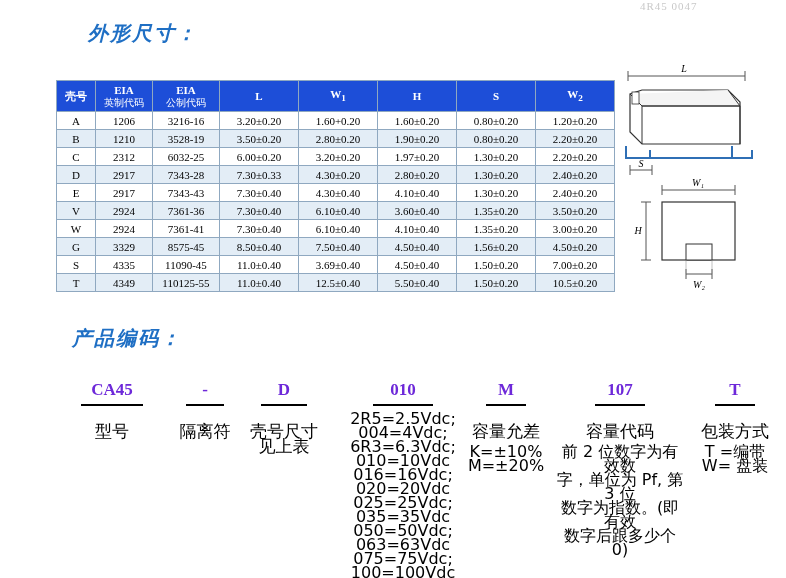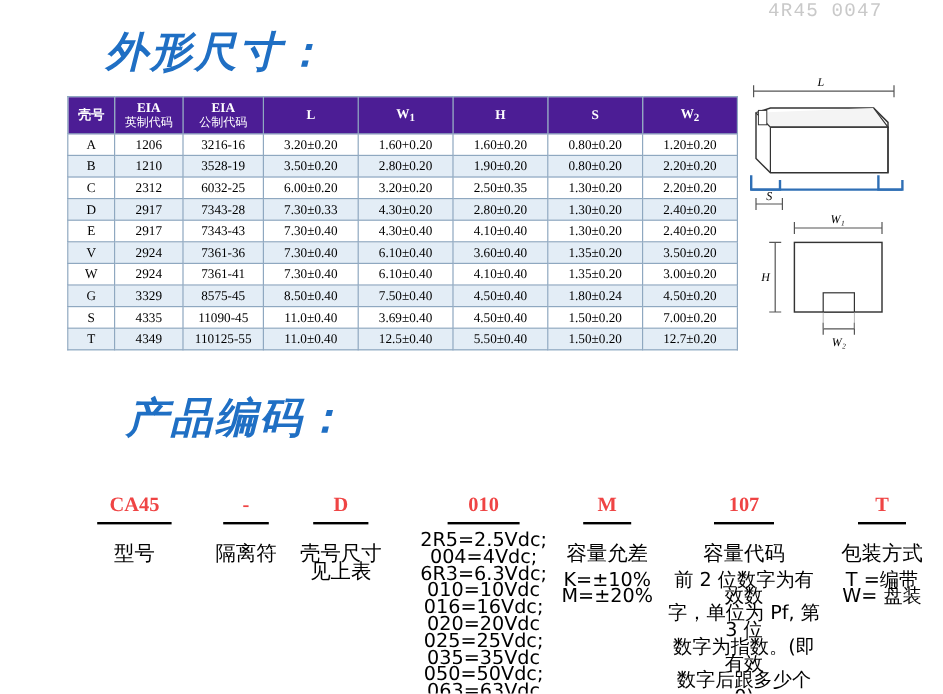--- a/index.html
+++ b/index.html
@@ -20,46 +20,46 @@
     width: 786px;
     height: 578px;
   }
 
   
   .heading {
     position: absolute;
     font-family: "Liberation Serif", serif;
     font-weight: bold;
     font-style: italic;
-    font-size: 35px;
+    font-size: 20px;
     color: #1f6fc4;
     letter-spacing: 2px;
   }
   #heading-dimensions { left: 88px; top: 20px; }
-  #heading-partnumber { left: 105px; top: 325px; }
+  #heading-partnumber { left: 72px; top: 325px; }
 
   
   #dimension-table {
     position: absolute;
     left: 56px;
     top: 80px;
     border-collapse: collapse;
     font-family: "Liberation Serif", serif;
     font-size: 11px;
   }
   #dimension-table th, #dimension-table td {
     border: 1px solid #8fa8c0;
     text-align: center;
     vertical-align: middle;
     padding: 0;
     height: 17px;
     white-space: nowrap;
   }
   #dimension-table thead th {
-    background: #4c1d95;
+    background: #1d4ed8;
     color: #ffffff;
     font-weight: bold;
     height: 30px;
     line-height: 1.15;
   }
   #dimension-table thead th .sub2 {
     font-size: 10px;
     font-weight: normal;
     display: block;
     font-family: "DejaVu Sans", sans-serif;
@@ -89,23 +89,22 @@
     height: 190px;
   }
   .pn-col {
     position: absolute;
     text-align: center;
   }
   .pn-code {
     font-family: "Liberation Serif", serif;
     font-size: 17px;
     font-weight: bold;
-    color: #ef4444;
+    color: #6d28d9;
     line-height: 20px;
-    margin-top: 31px;
   }
   .pn-bar {
     height: 2px;
     background: #000;
     margin: 4px auto 0 auto;
   }
   .pn-name {
     margin-top: 18px;
     font-family: "DejaVu Sans", sans-serif;
     font-size: 17px;
@@ -115,22 +114,22 @@
     margin-top: 6px;
     font-family: "DejaVu Sans", sans-serif;
     font-size: 16px;
     line-height: 14px;
     text-align: center;
   }
   .faint-top {
     position: absolute;
     left: 640px;
     top: 0px;
-    font-family: Liberation Mono, monospace;
-    font-size: 16px;
+    font-family: Liberation Serif, serif;
+    font-size: 11px;
     color: #c9c9c9;
     letter-spacing: 1px;
   }
 </style>
 </head>
 <body>
 
 <div class="page">
 
   <div class="faint-top">4R45 0047</div>
@@ -188,21 +187,21 @@
           <td class="col-dim">1.90±0.20</td>
           <td class="col-dim">0.80±0.20</td>
           <td class="col-dim">2.20±0.20</td>
         </tr>
         <tr class="odd">
           <td class="col-code">C</td>
           <td class="col-eia-in">2312</td>
           <td class="col-eia-mm">6032-25</td>
           <td class="col-dim">6.00±0.20</td>
           <td class="col-dim">3.20±0.20</td>
-          <td class="col-dim">2.50±0.35</td>
+          <td class="col-dim">1.97±0.20</td>
           <td class="col-dim">1.30±0.20</td>
           <td class="col-dim">2.20±0.20</td>
         </tr>
         <tr class="even">
           <td class="col-code">D</td>
           <td class="col-eia-in">2917</td>
           <td class="col-eia-mm">7343-28</td>
           <td class="col-dim">7.30±0.33</td>
           <td class="col-dim">4.30±0.20</td>
           <td class="col-dim">2.80±0.20</td>
@@ -239,42 +238,42 @@
           <td class="col-dim">1.35±0.20</td>
           <td class="col-dim">3.00±0.20</td>
         </tr>
         <tr class="even">
           <td class="col-code">G</td>
           <td class="col-eia-in">3329</td>
           <td class="col-eia-mm">8575-45</td>
           <td class="col-dim">8.50±0.40</td>
           <td class="col-dim">7.50±0.40</td>
           <td class="col-dim">4.50±0.40</td>
-          <td class="col-dim">1.80±0.24</td>
+          <td class="col-dim">1.56±0.20</td>
           <td class="col-dim">4.50±0.20</td>
         </tr>
         <tr class="odd">
           <td class="col-code">S</td>
           <td class="col-eia-in">4335</td>
           <td class="col-eia-mm">11090-45</td>
           <td class="col-dim">11.0±0.40</td>
           <td class="col-dim">3.69±0.40</td>
           <td class="col-dim">4.50±0.40</td>
           <td class="col-dim">1.50±0.20</td>
           <td class="col-dim">7.00±0.20</td>
         </tr>
         <tr class="even">
           <td class="col-code">T</td>
           <td class="col-eia-in">4349</td>
           <td class="col-eia-mm">110125-55</td>
           <td class="col-dim">11.0±0.40</td>
           <td class="col-dim">12.5±0.40</td>
           <td class="col-dim">5.50±0.40</td>
           <td class="col-dim">1.50±0.20</td>
-          <td class="col-dim">12.7±0.20</td>
+          <td class="col-dim">10.5±0.20</td>
         </tr>
       </tbody>
   </table>
 
   <div id="drawing-area">
     
     <svg width="180" height="240" viewBox="0 0 180 240">
 
       <line x1="28" y1="14" x2="145" y2="14" stroke="#555" stroke-width="1"></line>
       <line x1="28" y1="9" x2="28" y2="19" stroke="#555" stroke-width="1"></line>

